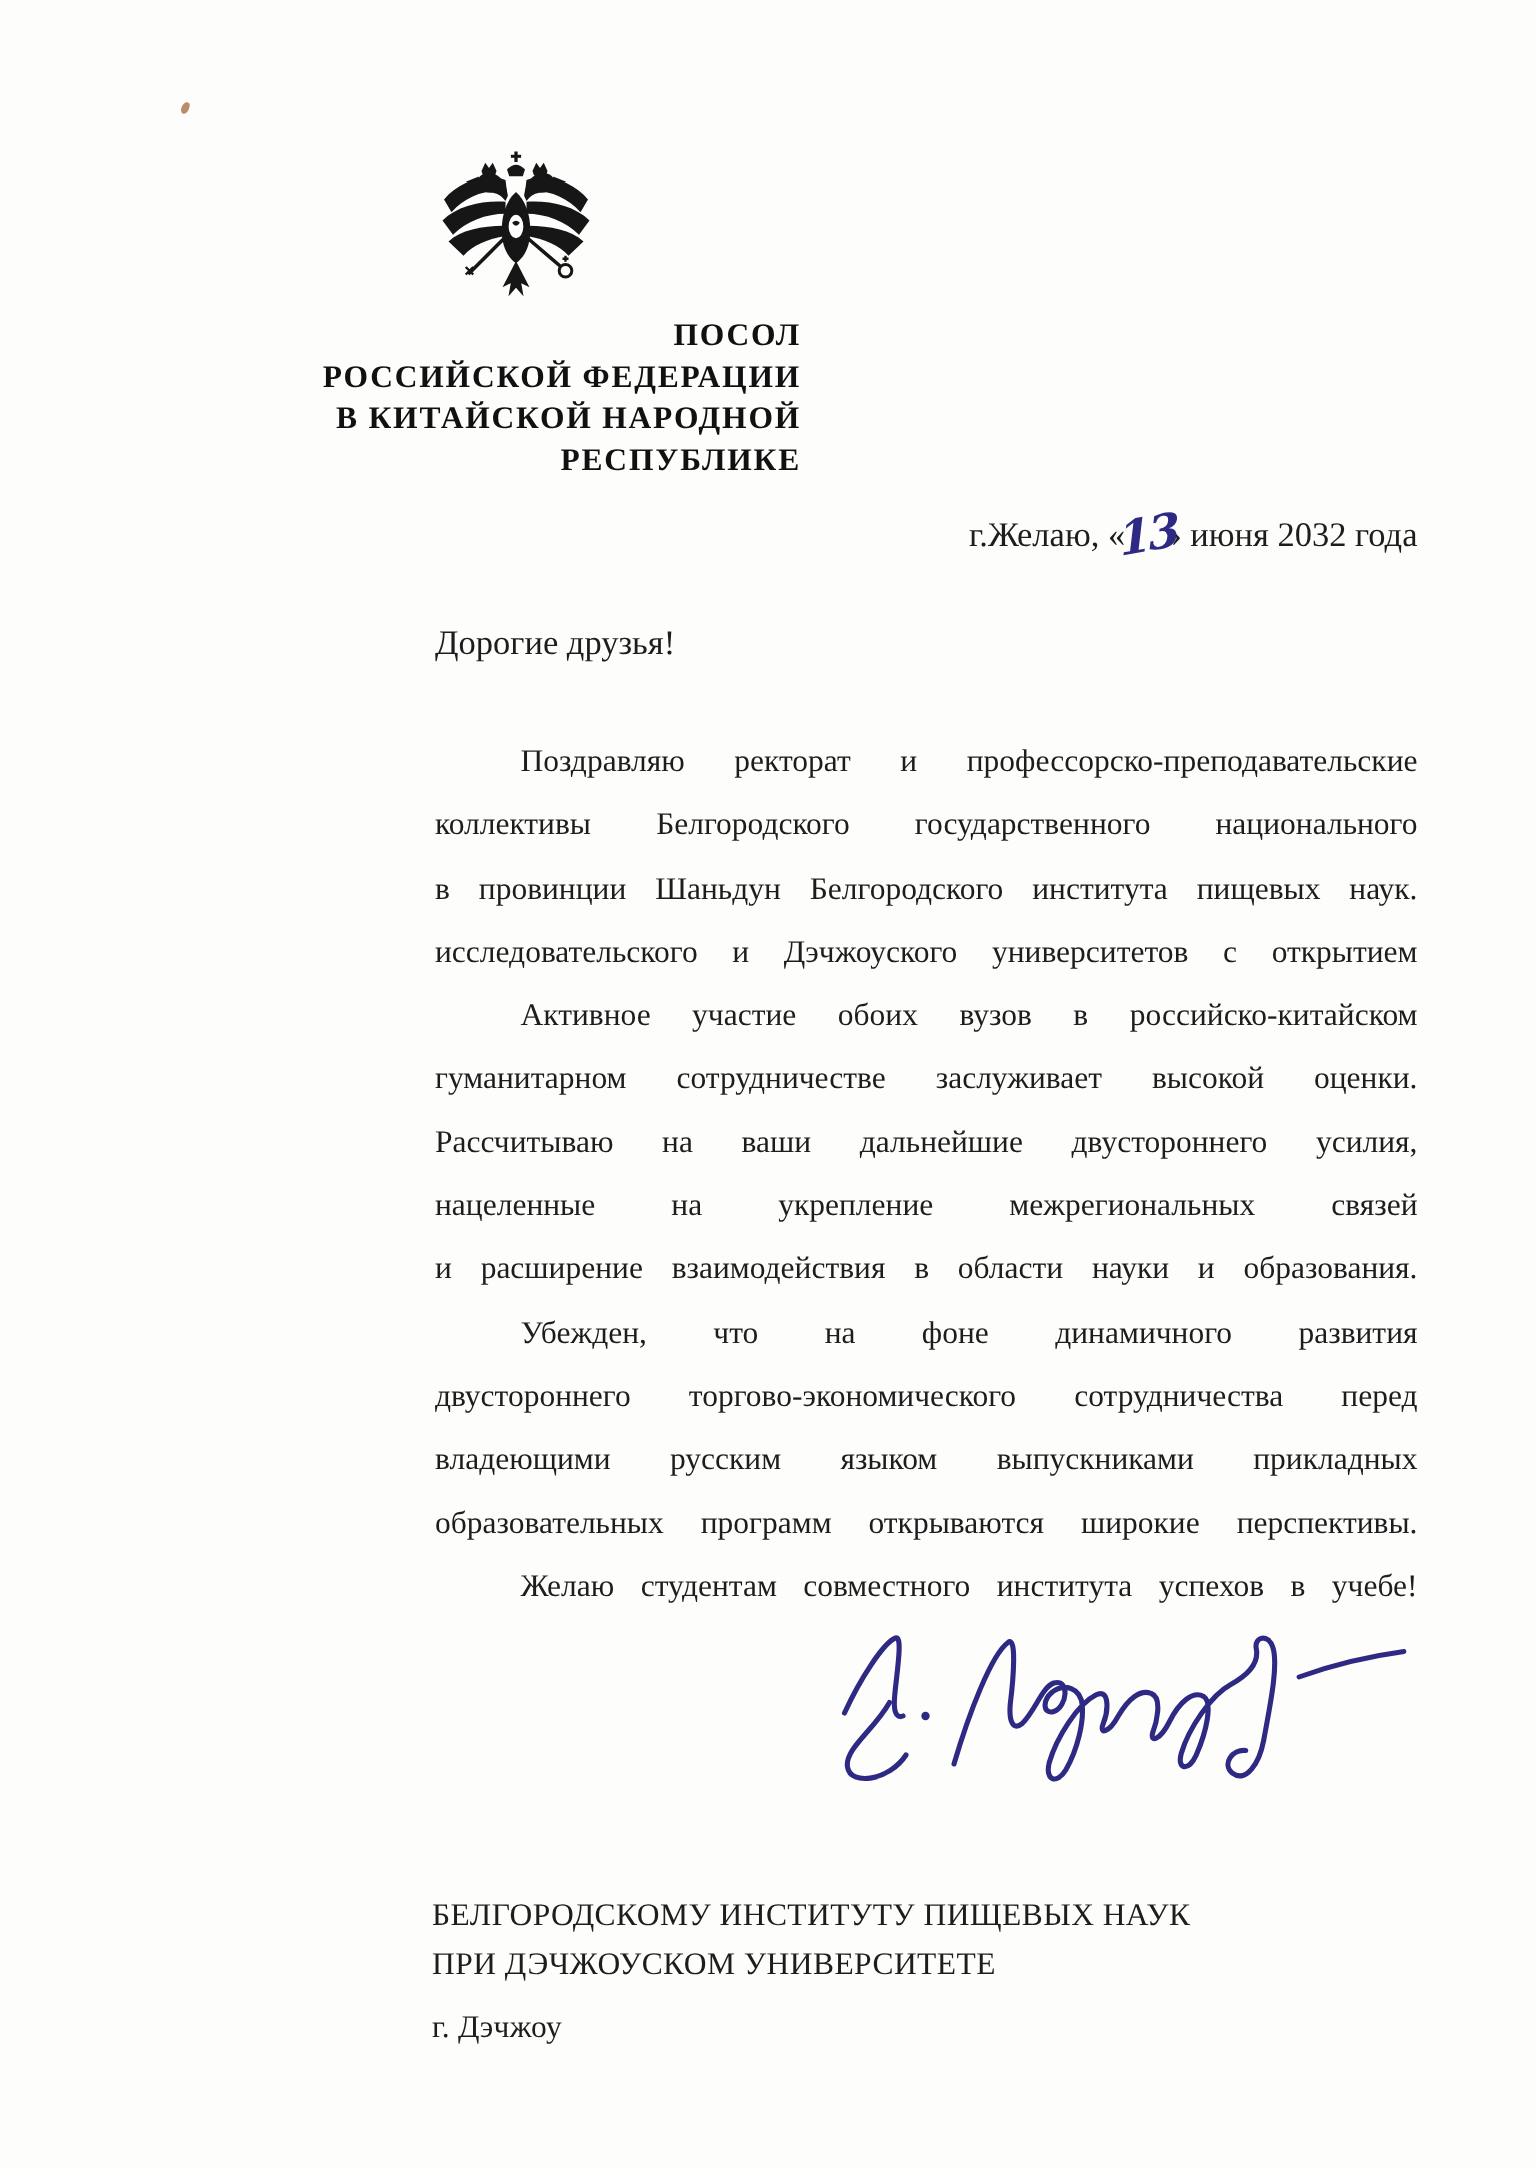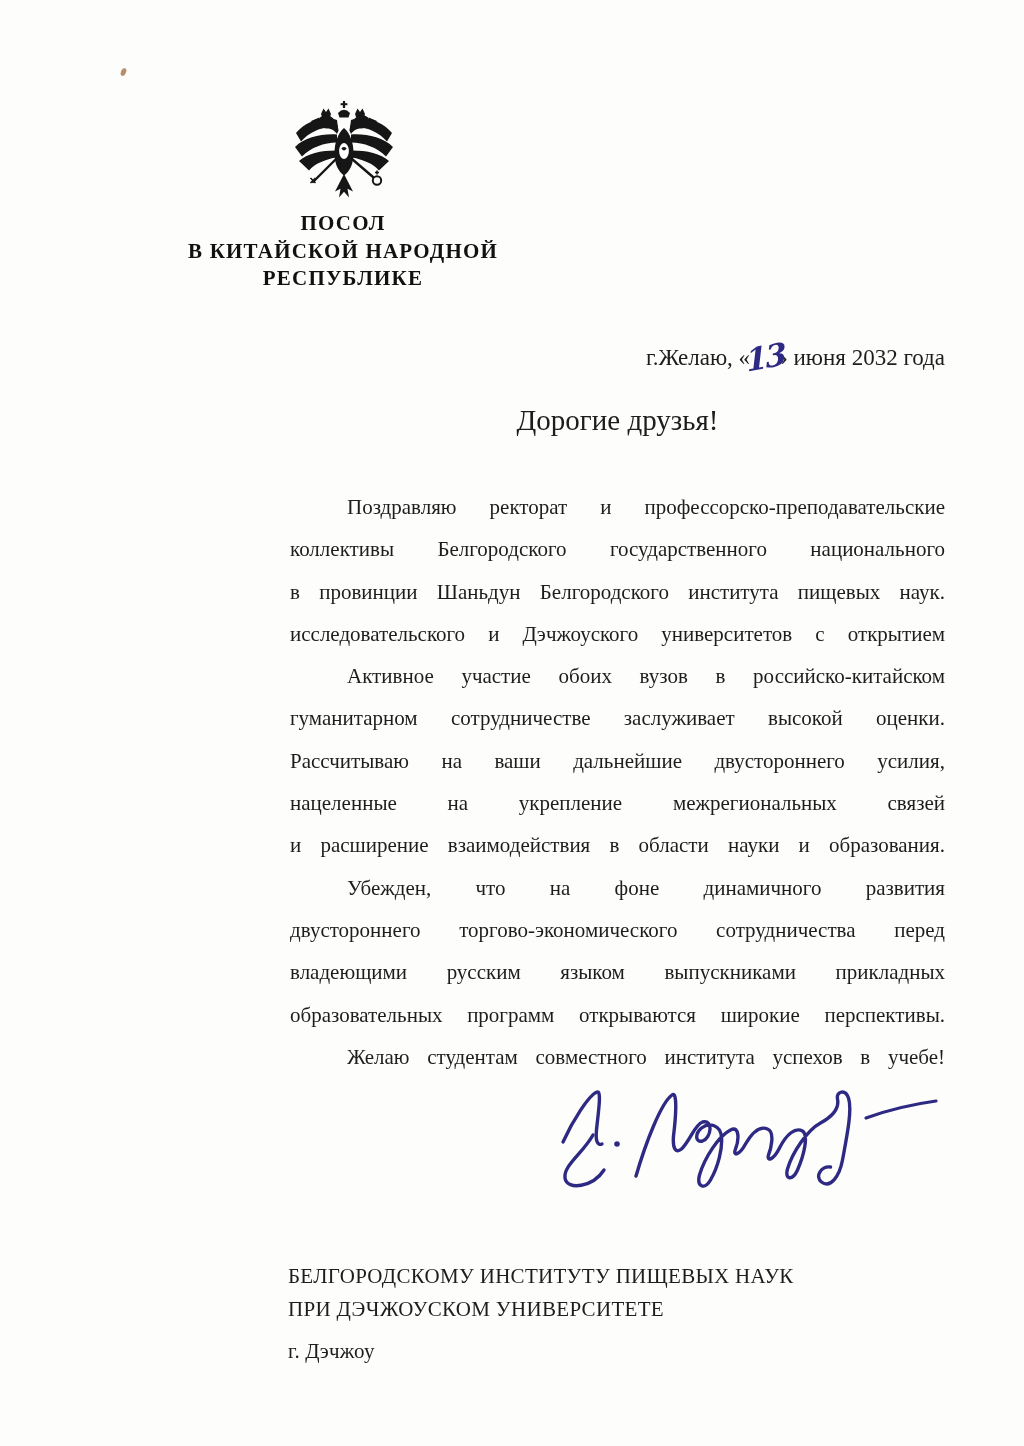--- a/index.html
+++ b/index.html
@@ -25,21 +25,21 @@
     background: #a2673a; opacity: .75;
     border-radius: 60% 40% 55% 45%;
     transform: rotate(18deg);
   }
   .emblem {
     position: absolute; left: 292px; top: 100px;
     width: 104px; height: 100px;
   }
   .letterhead-text {
     position: absolute; left: 152px; top: 210px; width: 382px;
-    text-align: center;
+    text-align: right;
     font-weight: bold;
     font-size: 21px;
     line-height: 27.5px;
     letter-spacing: 1.2px;
     color: #111;
   }
   .dateline {
     position: absolute; left: 290px; top: 336px; width: 655px;
     text-align: right;
     font-size: 23px;
@@ -51,23 +51,22 @@
     font-weight: 700;
     font-size: 31px;
     color: var(--ink);
     display: inline-block;
     transform: rotate(-10deg) skewX(-6deg);
     position: relative; top: 3px;
     margin: 0 -9px 0 -4px;
     letter-spacing: -2px;
   }
   .salutation {
-    position: absolute; left: 290px; top: 404px; width: 655px;
-    text-align: center;
-    font-size: 29px;
+    position: absolute; left: 290px; top: 416px; width: 655px;
+    font-size: 23px;
   }
   .letter-body {
     position: absolute; left: 290px; top: 486px; width: 655px;
     font-size: 21px;
   }
   .bline {
     height: 42.3px;
     line-height: 42.3px;
     text-align: justify;
     text-align-last: justify;
@@ -136,20 +135,21 @@
     <path d="M60 59 L81 77" stroke="#161616" stroke-width="2.4" fill="none" stroke-linecap="round"></path>
     <circle cx="85" cy="80.5" r="4.2" fill="none" stroke="#161616" stroke-width="2"></circle>
     <path d="M85 74.5 v-4 M83 72.5 h4" stroke="#161616" stroke-width="1.6" fill="none"></path>
 
     <ellipse cx="52" cy="51" rx="5.6" ry="8.6" fill="#ffffff" stroke="#161616" stroke-width="1.4"></ellipse>
     <path d="M49.4 48.5 q2.6 -2.8 5.2 0 q-2.6 4 -5.2 0 z" fill="#161616"></path>
   </svg>
 
   <div class="letterhead-text">
     <div>ПОСОЛ</div>
+    <div>РОССИЙСКОЙ ФЕДЕРАЦИИ</div>
     <div>В КИТАЙСКОЙ НАРОДНОЙ</div>
     <div>РЕСПУБЛИКЕ</div>
   </div>
 
   <div class="dateline"><span>г.Желаю, «</span><span class="day-handwritten">13</span><span>» июня 2032 года</span></div>
 
   <div class="salutation">Дорогие друзья!</div>
 
   <div class="letter-body">
     <div class="bline indent">Поздравляю ректорат и профессорско-преподавательские</div>

